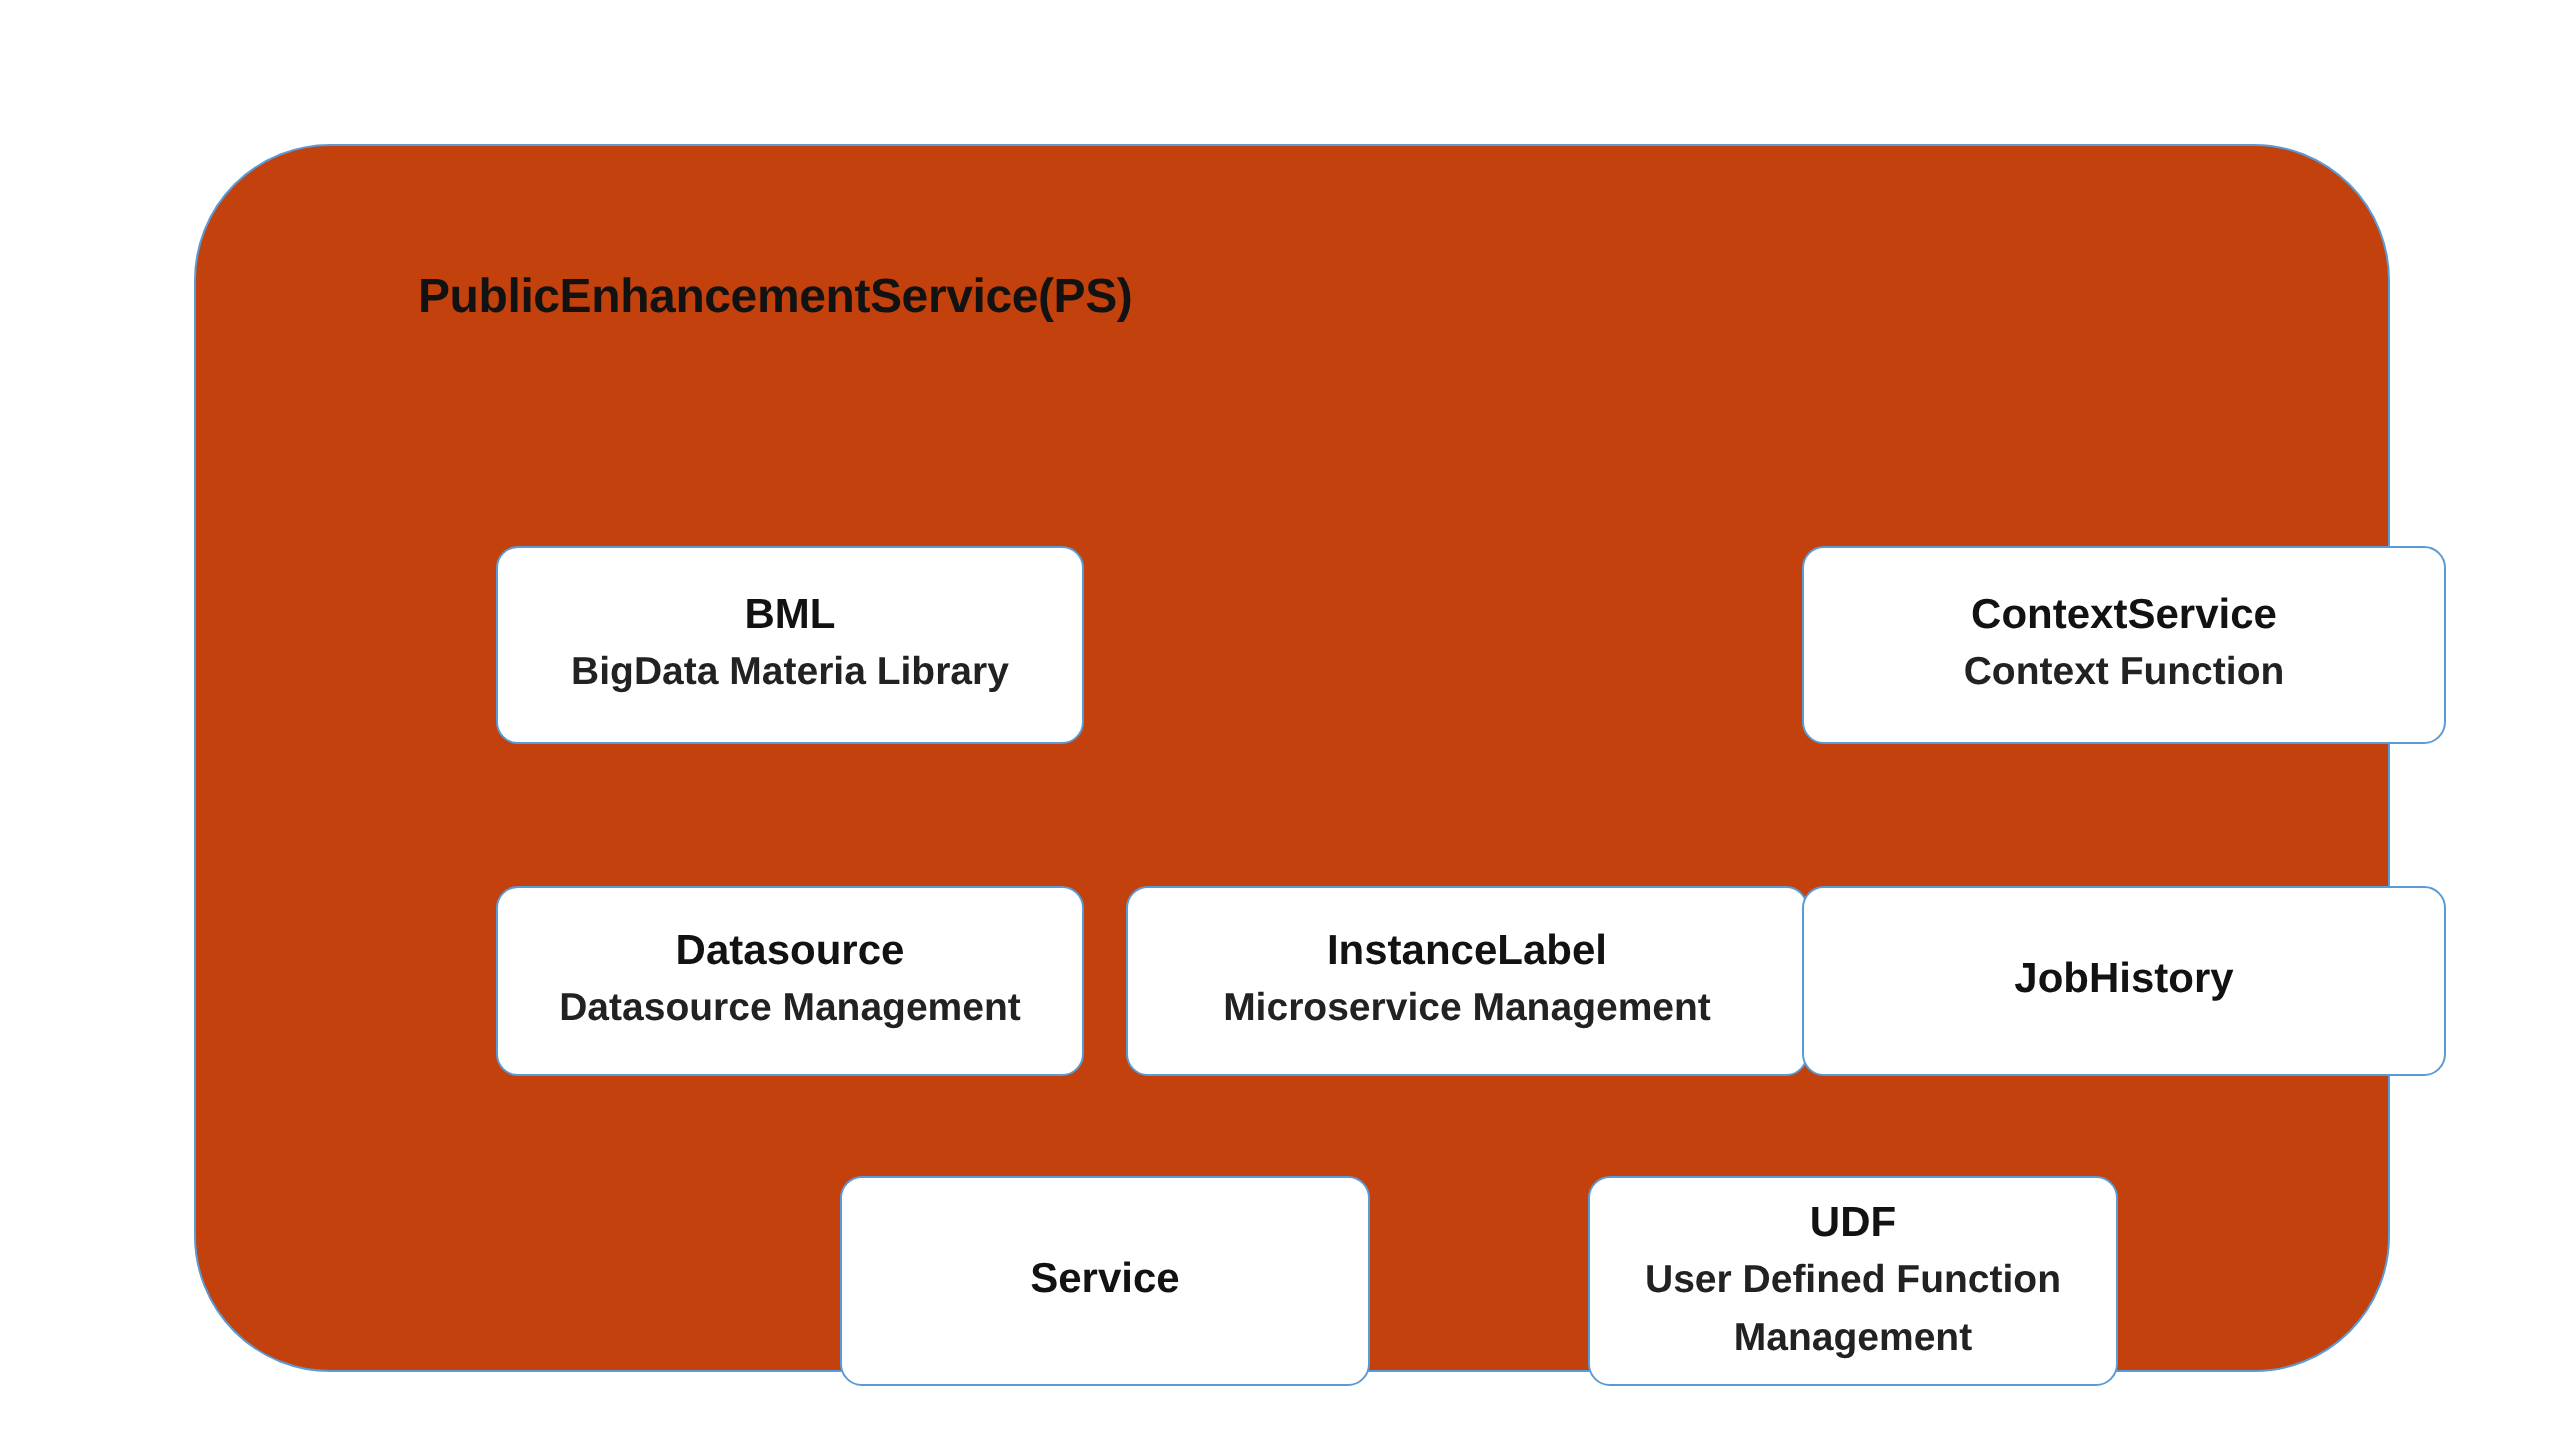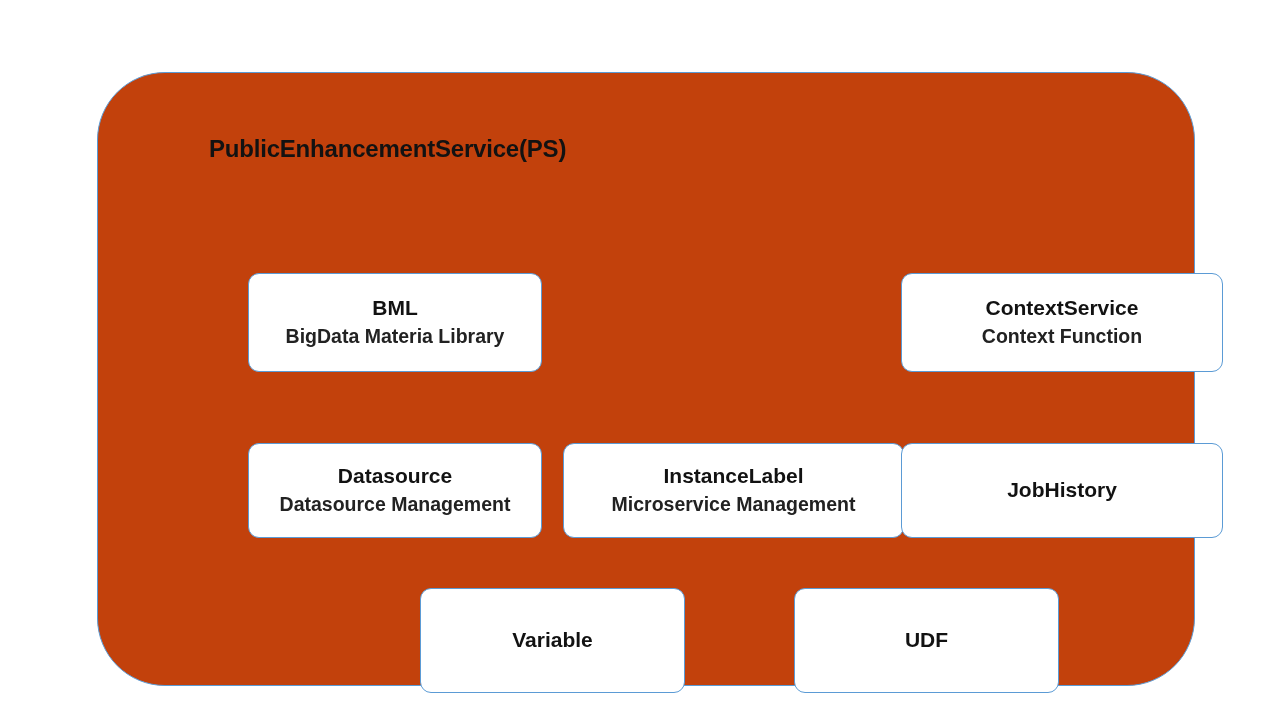--- a/index.html
+++ b/index.html
@@ -116,21 +116,22 @@
     <div class="card r2 c2">
       <div class="card-title">InstanceLabel</div>
       <div class="card-desc">Microservice Management</div>
     </div>
 
     <div class="card r2 c3">
       <div class="card-title">JobHistory</div>
     </div>
 
     <div class="card r3 c-v">
-      <div class="card-title">Variable</div>
+      <div class="card-title">Service</div>
     </div>
 
     <div class="card r3 c-u">
       <div class="card-title">UDF</div>
+      <div class="card-desc">User Defined Function Management</div>
     </div>
 
   </div>
 </div>
 
 </body></html>

